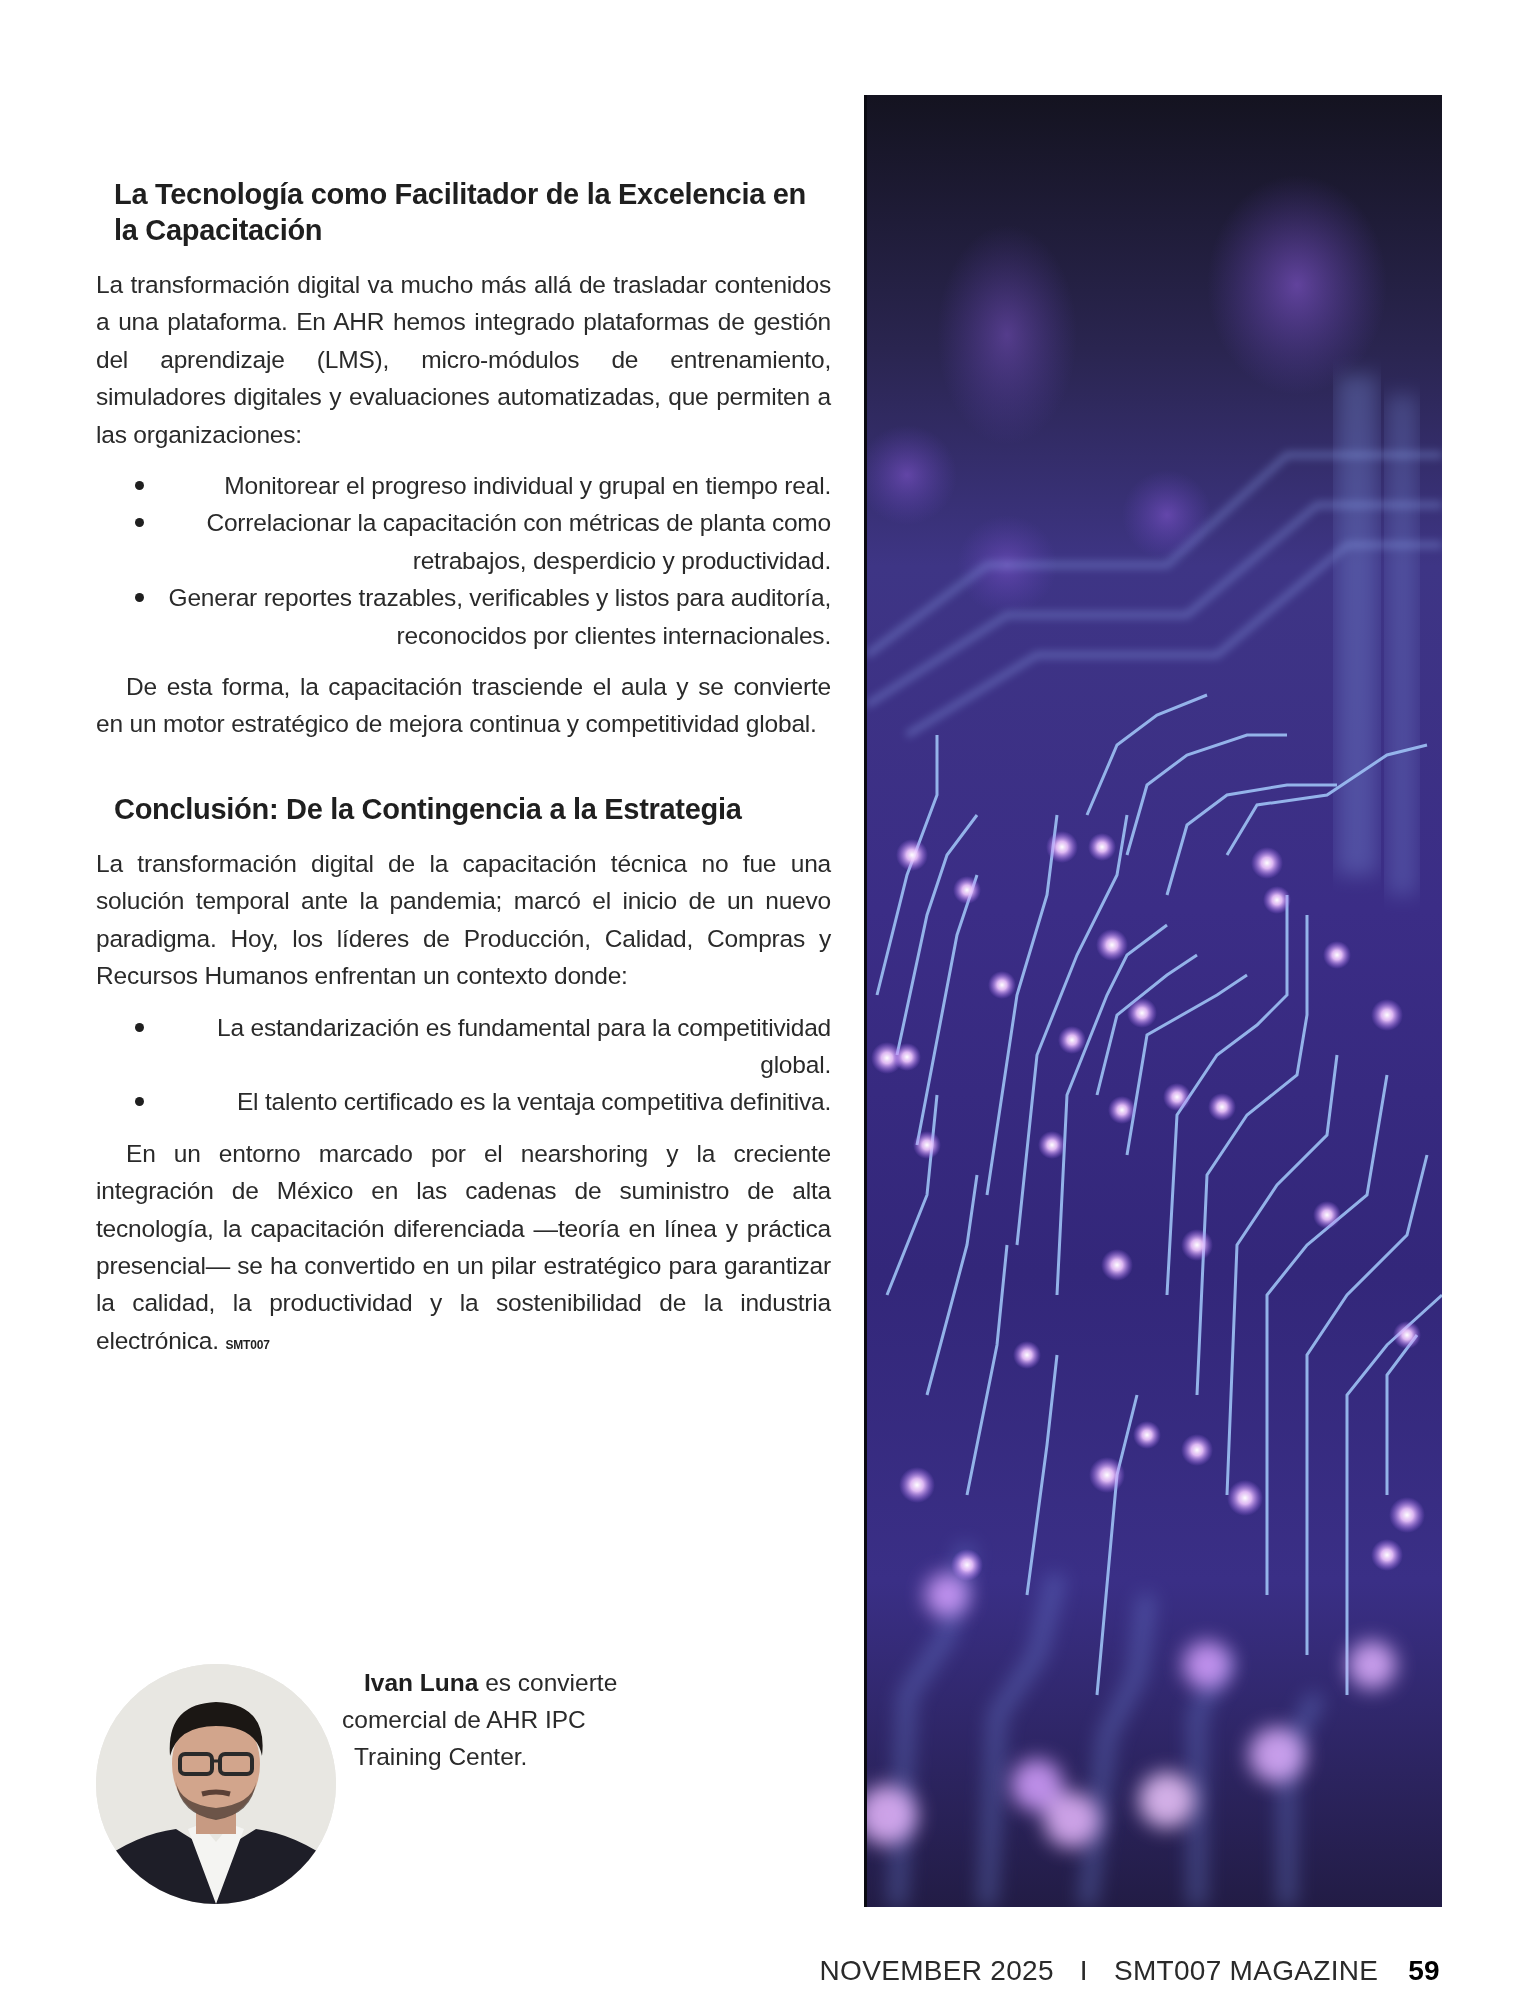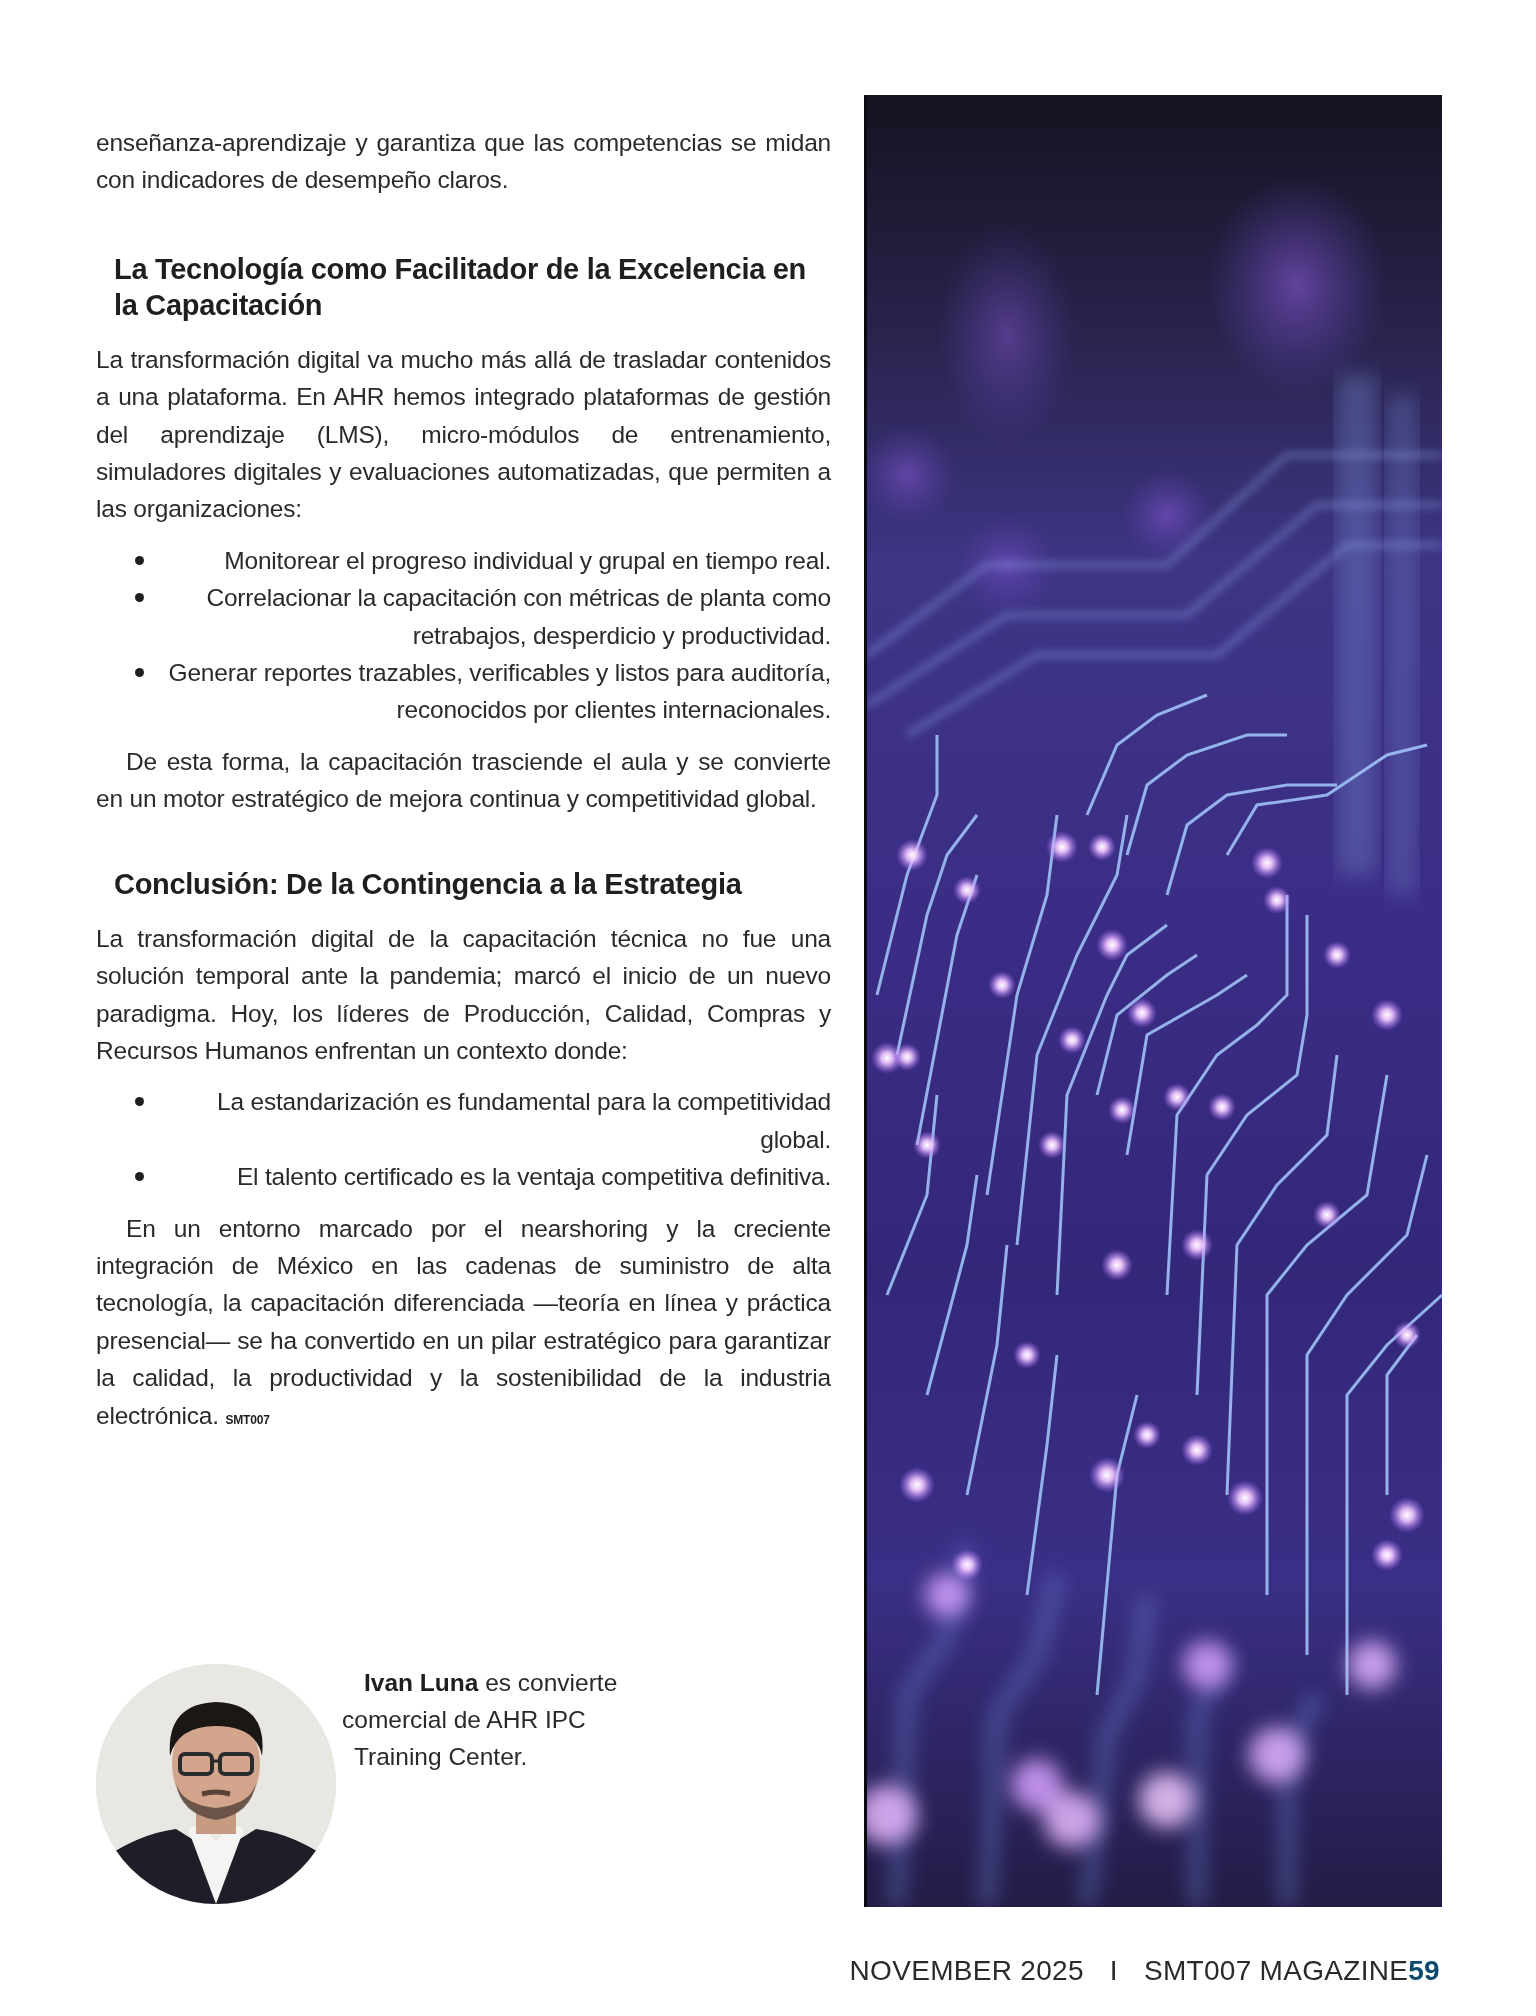--- a/index.html
+++ b/index.html
@@ -43,27 +43,26 @@
     position: absolute; left: 864px; top: 95px; width: 575px; height: 1812px; overflow: hidden;
     background: linear-gradient(180deg, #141320 0%, #2a2550 14%, #3e3585 26%, #3b2d86 45%, #33277a 65%, #3a2f86 82%, #221c45 100%);
     border-left: 3px solid #0a0a12;
   }
 
   .footer {
     position: absolute; right: 96px; top: 1955px; font-size: 28px; color: #2a2a2a;
     letter-spacing: 0.3px; white-space: nowrap;
   }
   .footer .sep { margin: 0 26px; }
-  .footer .page { font-weight: bold; color: #0c4a6e; }
+  .footer .page { font-weight: bold; color: #000000; margin-left: 30px; }
 </style>
 </head>
 <body>
 
 <div class="col">
-  <p>enseñanza-aprendizaje y garantiza que las competencias se midan con indicadores de desempeño claros.</p>
   <div class="gap" style="height:34px"></div>
 
   <h2 class="heading">La Tecnología como Facilitador de la Excelencia en la Capacitación</h2>
   <p>La transformación digital va mucho más allá de trasladar contenidos a una plataforma. En AHR hemos integrado plataformas de gestión del aprendizaje (LMS), micro-módulos de entrenamiento, simuladores digitales y evaluaciones automatizadas, que permiten a las organizaciones:</p>
   <div class="gap-s" style="height:14px"></div>
   <ul class="bul">
     <li>Monitorear el progreso individual y grupal en tiempo real.</li>
     <li>Correlacionar la capacitación con métricas de planta como retrabajos, desperdicio y productividad.</li>
     <li>Generar reportes trazables, verificables y listos para auditoría, reconocidos por clientes internacionales.</li>
   </ul>

